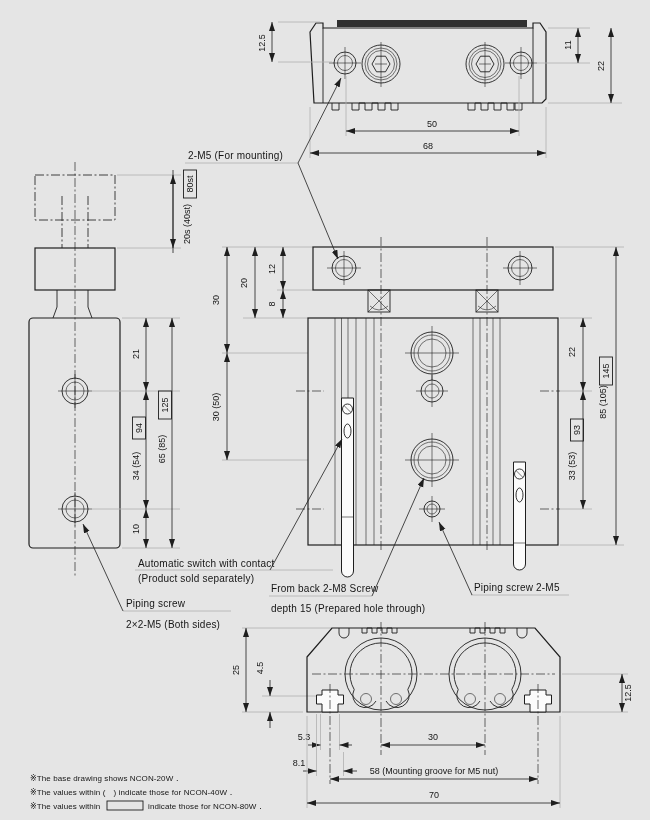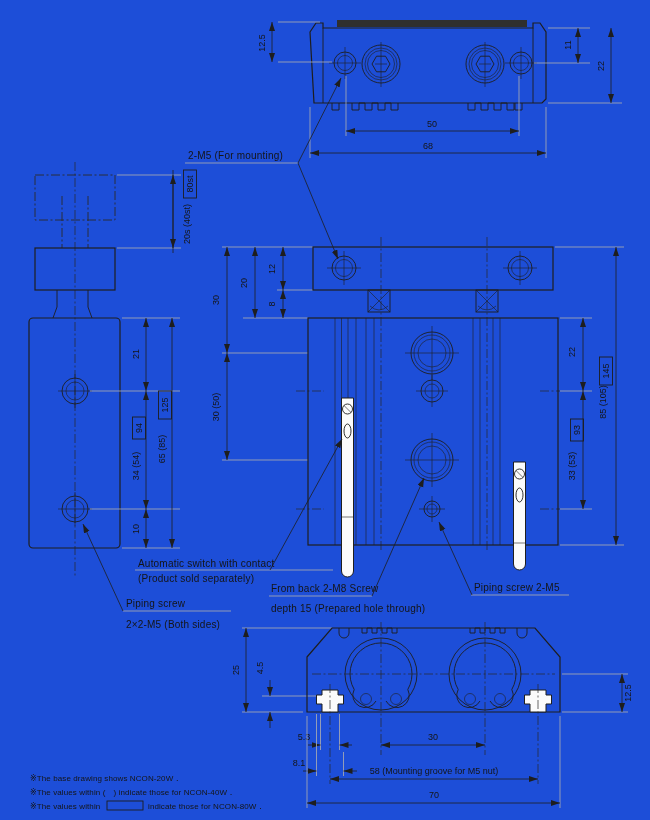--- a/index.html
+++ b/index.html
@@ -1,16 +1,16 @@
 <!DOCTYPE html>
 <html><head>
 <meta charset="utf-8">
 <style>
   html,body{margin:0;padding:0;background:#ffffff;}
-  .page{position:relative;width:650px;height:820px;background:#1d4ed8;overflow:hidden;}
+  .page{position:relative;width:650px;height:820px;background:#e5e5e5;overflow:hidden;}
   svg{display:block;}
   text{font-family:"Liberation Sans","DejaVu Sans",sans-serif;fill:#151515;}
   .dt{font-size:9px;}
   .lt{font-size:10px;letter-spacing:.2px;}
   .nt{font-size:8px;letter-spacing:.1px;}
   .o{fill:none;stroke:#1e1e1e;stroke-width:1.2;stroke-linejoin:miter;}
   .t{fill:none;stroke:#1e1e1e;stroke-width:0.9;}
   .h{fill:none;stroke:#1e1e1e;stroke-width:0.6;}
   .d{fill:none;stroke:#1e1e1e;stroke-width:0.8;}
   .e{fill:none;stroke:#b0b0b0;stroke-width:0.8;}

